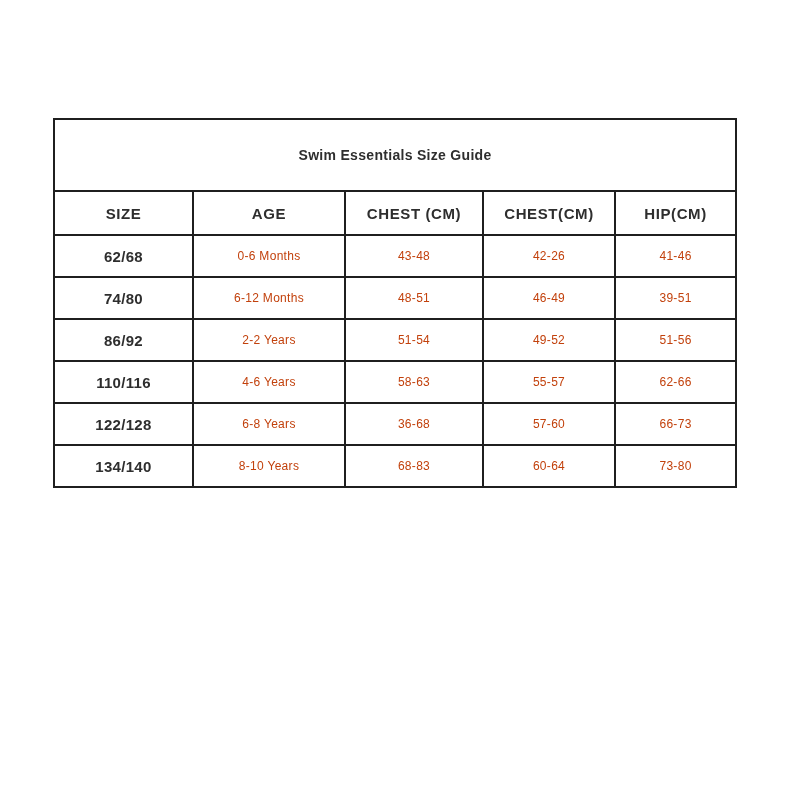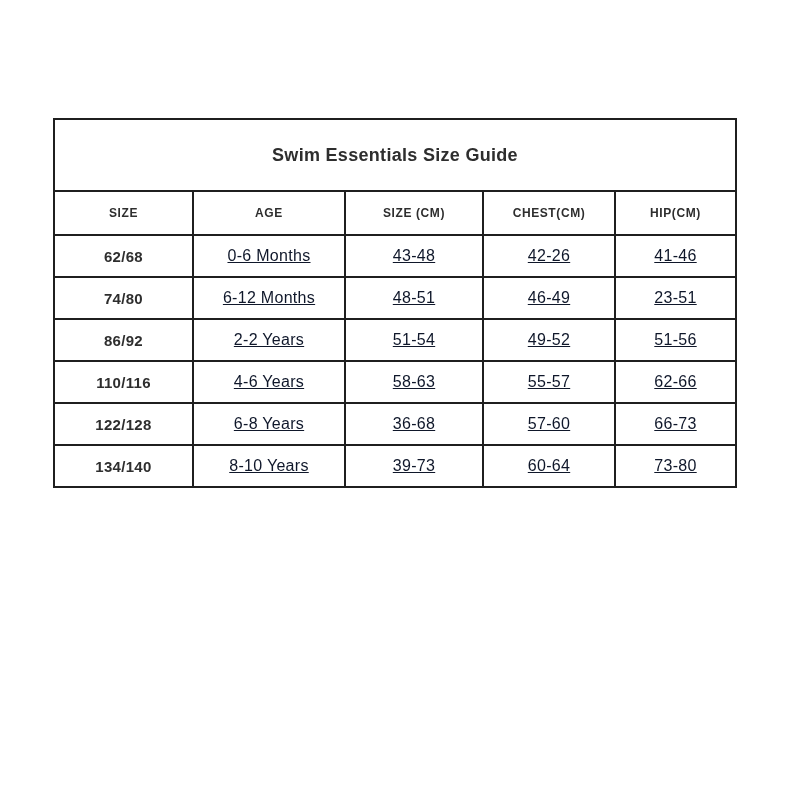--- a/index.html
+++ b/index.html
@@ -23,46 +23,45 @@
     border: 2px solid #1f1f1f;
     background: #ffffff;
     text-align: center;
     vertical-align: middle;
     padding: 0;
     overflow: hidden;
     white-space: nowrap;
   }
   .title-cell {
     height: 70px;
-    font-size: 18px;
+    font-size: 14px;
     font-weight: 700;
     color: #2e2e2e;
     letter-spacing: 0.3px;
   }
   .head-cell {
     height: 42px;
-    font-size: 12px;
+    font-size: 15px;
     font-weight: 700;
     color: #2e2e2e;
     letter-spacing: 0.6px;
   }
   tbody td { height: 40px; }
   .size-cell {
     font-size: 15px;
     font-weight: 700;
     color: #2e2e2e;
     letter-spacing: 0.3px;
     margin-top: 6px;
   }
   .val-cell {
-    font-size: 16px;
+    font-size: 12px;
     font-weight: 400;
-    color: #0f172a;
+    color: #c2410c;
     letter-spacing: 0.3px;
-    text-decoration: underline;
   }
 </style>
 </head>
 <body>
 
 <div class="page">
   <table class="size-guide">
     <colgroup>
       <col style="width:139px">
       <col style="width:152px">
@@ -70,39 +69,39 @@
       <col style="width:132px">
       <col style="width:121px">
     </colgroup>
     <thead>
       <tr>
         <th class="title-cell" colspan="5">Swim Essentials Size Guide</th>
       </tr>
       <tr id="header-row">
           <th class="head-cell">SIZE</th>
           <th class="head-cell">AGE</th>
-          <th class="head-cell">SIZE (CM)</th>
+          <th class="head-cell">CHEST (CM)</th>
           <th class="head-cell">CHEST(CM)</th>
           <th class="head-cell">HIP(CM)</th>
         </tr>
     </thead>
     <tbody id="table-body">
         <tr>
           <td class="size-cell">62/68</td>
           <td class="val-cell">0-6 Months</td>
           <td class="val-cell">43-48</td>
           <td class="val-cell">42-26</td>
           <td class="val-cell">41-46</td>
         </tr>
         <tr>
           <td class="size-cell">74/80</td>
           <td class="val-cell">6-12 Months</td>
           <td class="val-cell">48-51</td>
           <td class="val-cell">46-49</td>
-          <td class="val-cell">23-51</td>
+          <td class="val-cell">39-51</td>
         </tr>
         <tr>
           <td class="size-cell">86/92</td>
           <td class="val-cell">2-2 Years</td>
           <td class="val-cell">51-54</td>
           <td class="val-cell">49-52</td>
           <td class="val-cell">51-56</td>
         </tr>
         <tr>
           <td class="size-cell">110/116</td>
@@ -114,19 +113,19 @@
         <tr>
           <td class="size-cell">122/128</td>
           <td class="val-cell">6-8 Years</td>
           <td class="val-cell">36-68</td>
           <td class="val-cell">57-60</td>
           <td class="val-cell">66-73</td>
         </tr>
         <tr>
           <td class="size-cell">134/140</td>
           <td class="val-cell">8-10 Years</td>
-          <td class="val-cell">39-73</td>
+          <td class="val-cell">68-83</td>
           <td class="val-cell">60-64</td>
           <td class="val-cell">73-80</td>
         </tr>
       </tbody>
   </table>
 </div>
 
 </body></html>

